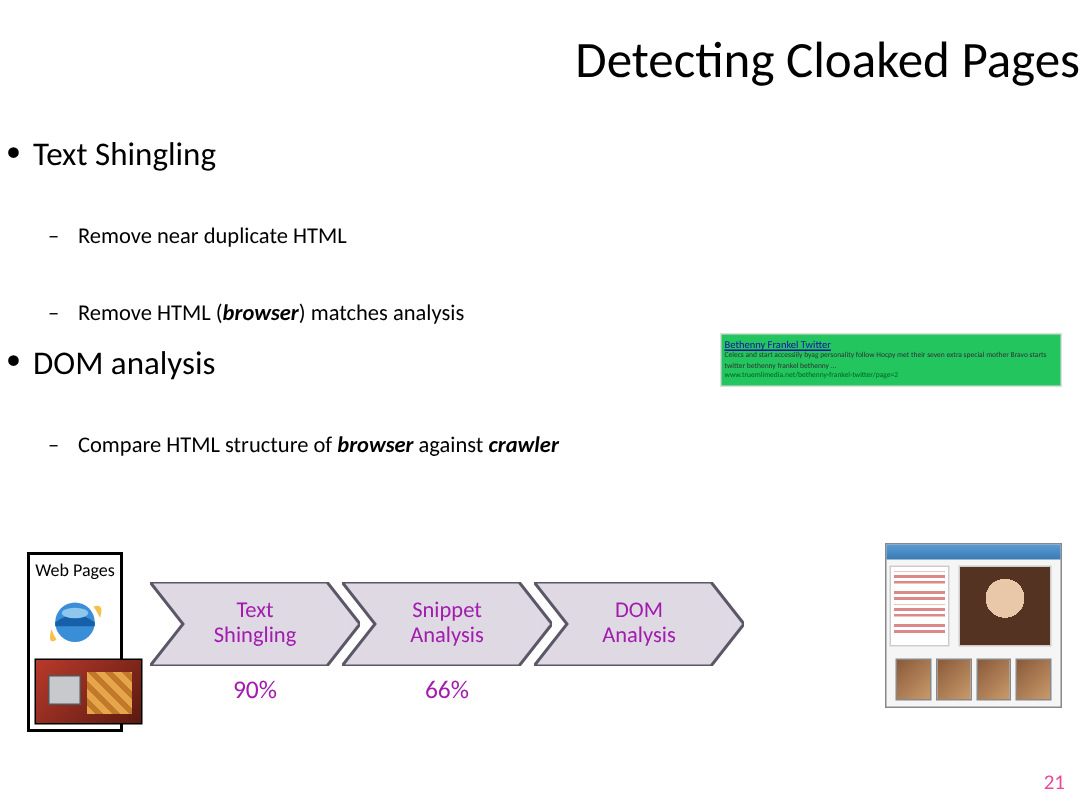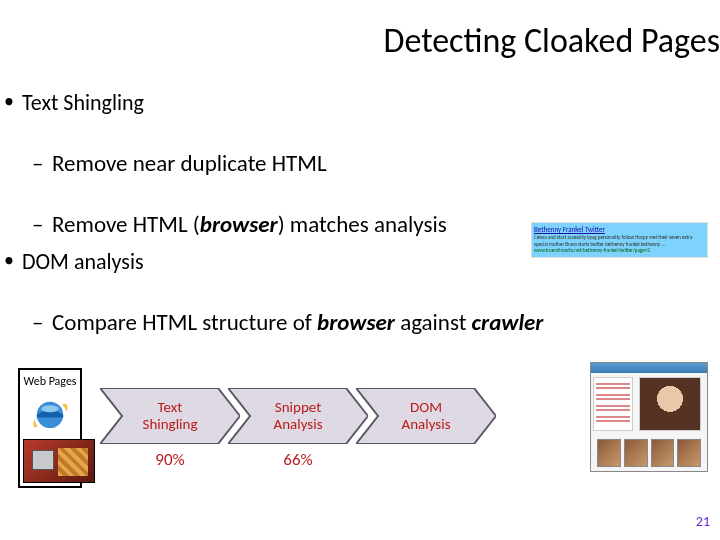--- a/index.html
+++ b/index.html
@@ -29,41 +29,41 @@
     padding-left: 22px;
   }
   .l1::before {
     content: "•";
     position: absolute;
     left: 4px;
     top: 0;
     font-size: 20px;
   }
   .l2 {
-    font-size: 23px;
+    font-size: 15px;
     margin-bottom: 10px;
     position: relative;
     padding-left: 52px;
     margin-top: 33px;
   }
   .l2::before {
     content: "–";
     position: absolute;
     left: 32px;
     top: 0;
   }
   .inline-italic { font-style: italic; font-weight: bold; }
 
   .snippet-img {
     position: absolute;
     right: 12px;
     top: 222px;
-    width: 177px;
+    width: 228px;
     height: 36px;
-    background: #7dd3fc;
+    background: #22c55e;
     border: 1px solid #ddd;
     font-size: 5px;
     line-height: 1.3;
     padding: 2px;
     overflow: hidden;
   }
   .snippet-img .snip-title { color: #1a0dab; text-decoration: underline; font-size: 7px; }
   .snippet-img .snip-body { color: #333; }
   .snippet-img .snip-url { color: #006621; }
 
@@ -123,21 +123,21 @@
   .chev {
     position: relative;
     height: 56px;
     width: 140px;
     display: flex;
     flex-direction: column;
     align-items: center;
     justify-content: center;
     font-size: 15px;
     line-height: 1.15;
-    color: #b91c1c;
+    color: #a21caf;
     margin-right: -12px;
   }
   .chev svg { position: absolute; inset: 0; width: 100%; height: 100%; }
   .chev .lbl { position: relative; z-index: 1; text-align: center; }
   .pct {
     position: absolute;
     top: 62px;
     width: 100%;
     text-align: center;
     font-size: 17px;
@@ -184,21 +184,21 @@
     width: 62px; height: 54px;
     background: radial-gradient(circle at 50% 40%, #e8c8a8 0 30%, #553322 30% 100%);
     border: 1px solid #ccc;
   }
 
   .page-num {
     position: absolute;
     right: 10px;
     bottom: 10px;
     font-size: 14px;
-    color: #6d28d9;
+    color: #ec4899;
   }
 </style>
 </head>
 <body>
 
 <div class="title">Detecting Cloaked Pages</div>
 
 <div class="content">
   <div class="l1">Text Shingling</div>
   <div class="l2">Remove near duplicate HTML</div>

